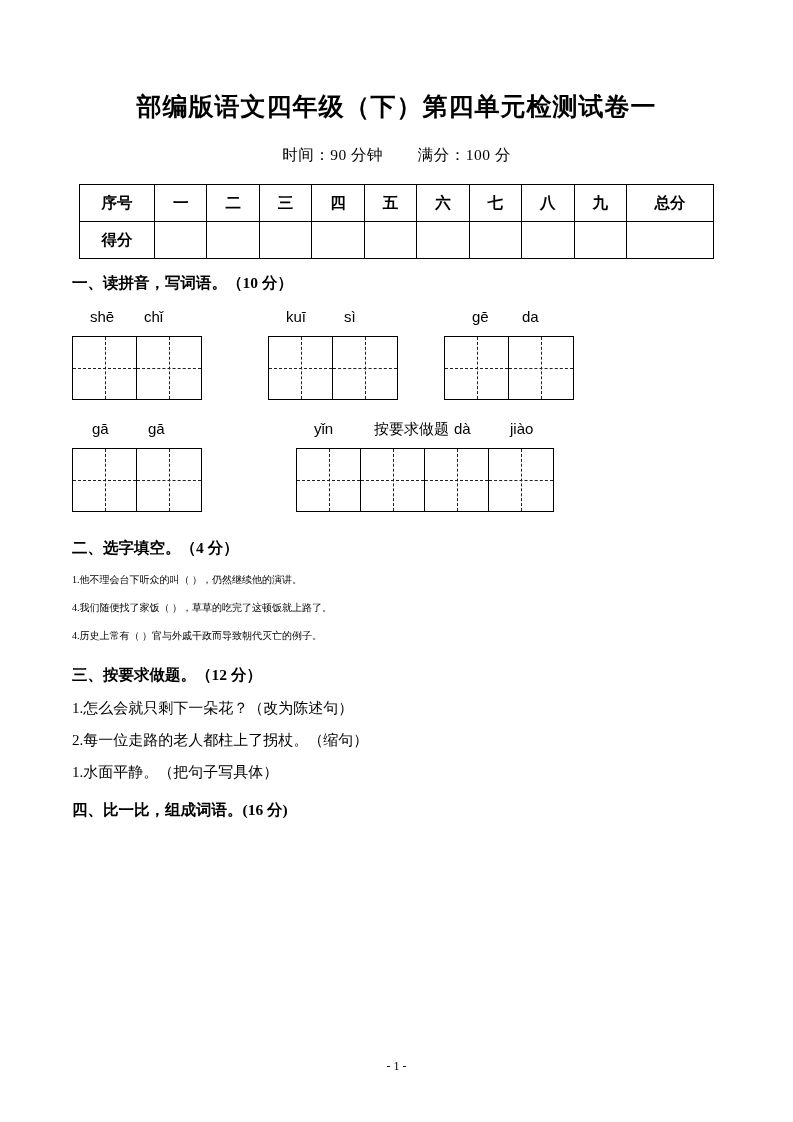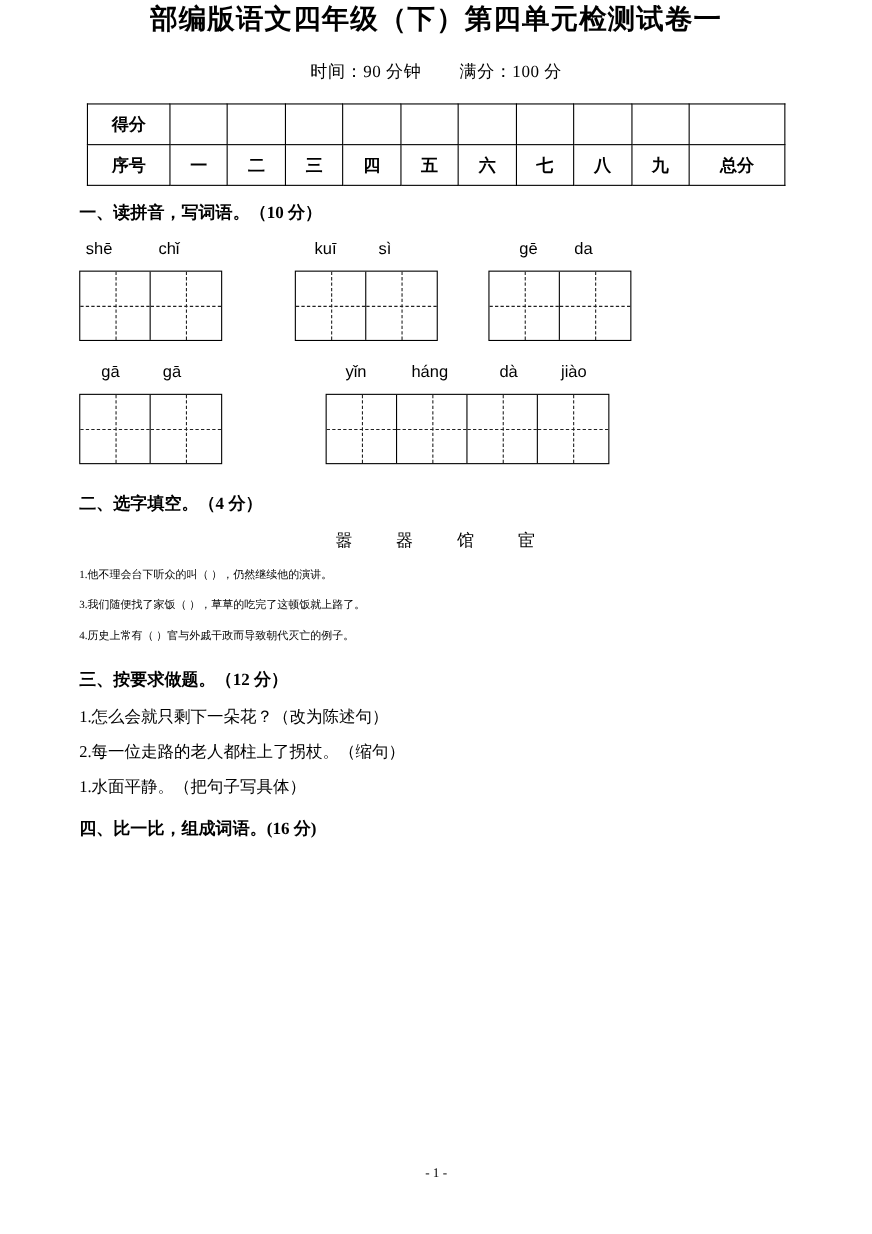--- a/index.html
+++ b/index.html
@@ -22,20 +22,21 @@
     box-sizing: border-box;
     padding: 0 72px;
   }
   .doc-title {
     text-align: center;
     font-family: "Liberation Serif", "DejaVu Serif", serif;
     font-weight: bold;
     font-size: 25px;
     letter-spacing: 1px;
     margin: 0;
+    padding-top: 90px;
   }
   .subtitle {
     text-align: center;
     font-size: 15.5px;
     font-family: "Liberation Serif", "DejaVu Serif", serif;
     margin-top: 22px;
     letter-spacing: 0.5px;
   }
   .subtitle .gap {
     display: inline-block;
@@ -166,52 +167,52 @@
 
   <div class="subtitle">
     <span>时间：90 分钟</span>
     <span class="gap"></span>
     <span>满分：100 分</span>
   </div>
 
   <table class="score-table">
     <tbody>
         <tr>
-      <td class="label">得分</td>
-      <td></td>
-      <td></td>
-      <td></td>
-      <td></td>
-      <td></td>
-      <td></td>
-      <td></td>
-      <td></td>
-      <td></td>
-      <td class="total"></td>
-    </tr>
-    <tr>
       <td class="label">序号</td>
       <td>一</td>
       <td>二</td>
       <td>三</td>
       <td>四</td>
       <td>五</td>
       <td>六</td>
       <td>七</td>
       <td>八</td>
       <td>九</td>
       <td class="total">总分</td>
     </tr>
+    <tr>
+      <td class="label">得分</td>
+      <td></td>
+      <td></td>
+      <td></td>
+      <td></td>
+      <td></td>
+      <td></td>
+      <td></td>
+      <td></td>
+      <td></td>
+      <td class="total"></td>
+    </tr>
   </tbody>
     </table>
 
   <div class="section-head sec1">一、读拼音，写词语。（10 分）</div>
 
   <div class="pinyin-row" style="margin-top:14px;">
-    <span class="pinyin" style="left:6px;">shē</span>
+    <span class="pinyin" style="left:18px;">shē</span>
     <span class="pinyin" style="left:72px;">chǐ</span>
     <span class="pinyin" style="left:214px;">kuī</span>
     <span class="pinyin" style="left:272px;">sì</span>
     <span class="pinyin" style="left:400px;">gē</span>
     <span class="pinyin" style="left:450px;">da</span>
   </div>
 
   <div class="grid-row" style="margin-top:6px;">
     <div class="tzg" style="left:0px;">
       <div class="cell"></div>
@@ -224,49 +225,43 @@
     <div class="tzg" style="left:372px;">
       <div class="cell"></div>
       <div class="cell"></div>
     </div>
   </div>
 
   <div class="pinyin-row" style="margin-top:10px;">
     <span class="pinyin" style="left:20px;">gā</span>
     <span class="pinyin" style="left:76px;">gā</span>
     <span class="pinyin" style="left:242px;">yǐn</span>
-    <span class="pinyin" style="left:302px;">háng</span>
+    <span class="pinyin" style="left:302px;">按要求做题</span>
     <span class="pinyin" style="left:382px;">dà</span>
     <span class="pinyin" style="left:438px;">jiào</span>
   </div>
 
   <div class="grid-row" style="margin-top:6px;">
     <div class="tzg" style="left:0px;">
       <div class="cell"></div>
       <div class="cell"></div>
     </div>
     <div class="tzg" style="left:224px;">
       <div class="cell"></div>
       <div class="cell"></div>
       <div class="cell"></div>
       <div class="cell"></div>
     </div>
   </div>
 
   <div class="section-head">二、选字填空。（4 分）</div>
 
-  <div class="char-choices">
-    <span>嚣</span>
-    <span>器</span>
-    <span>馆</span>
-    <span>宦</span>
-  </div>
 
   <div class="q-line">1.他不理会台下听众的叫（        ），仍然继续他的演讲。</div>
-  <div class="q-line">3.我们随便找了家饭（        ），草草的吃完了这顿饭就上路了。</div>
+  <div class="q-line">4.我们随便找了家饭（        ），草草的吃完了这顿饭就上路了。</div>
   <div class="q-line">4.历史上常有（        ）官与外戚干政而导致朝代灭亡的例子。</div>
 
   <div class="section-head" style="margin-top:22px;">三、按要求做题。（12 分）</div>
 
   <div class="q-line-3">1.怎么会就只剩下一朵花？（改为陈述句）</div>
   <div class="q-line-3">2.每一位走路的老人都柱上了拐杖。（缩句）</div>
   <div class="q-line-3">1.水面平静。（把句子写具体）</div>
 
   <div class="section-head" style="margin-top:18px;">四、比一比，组成词语。(16 分)</div>
 

